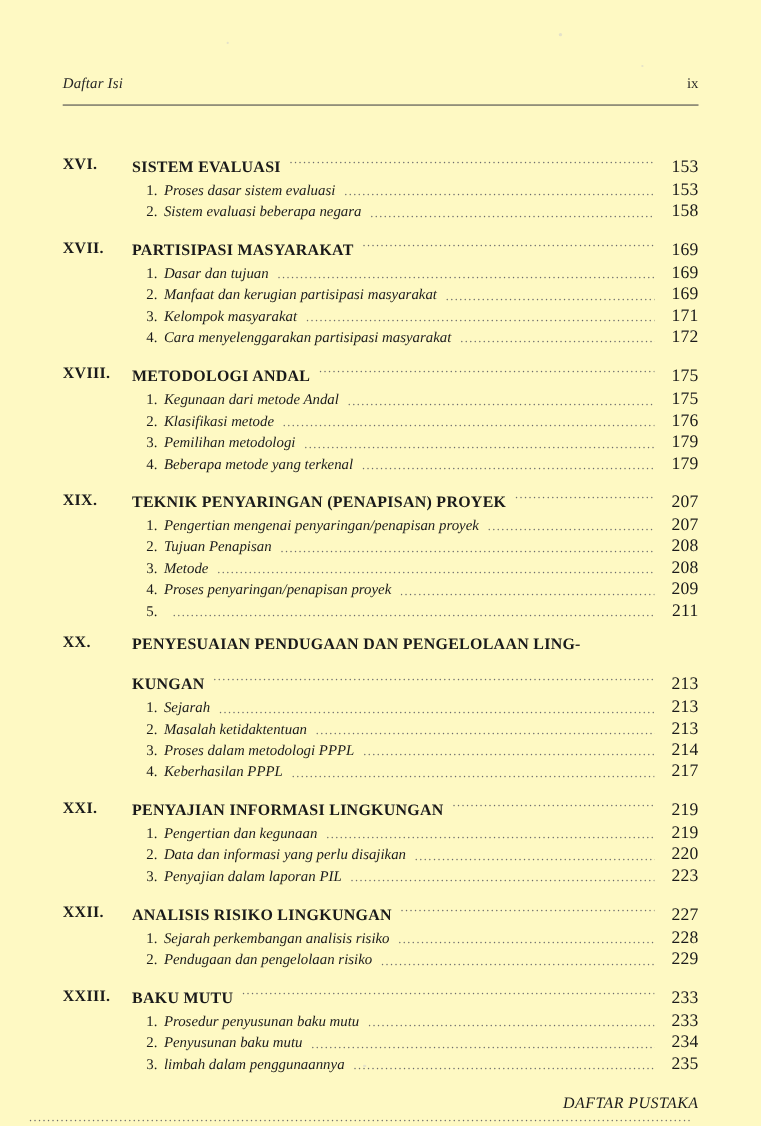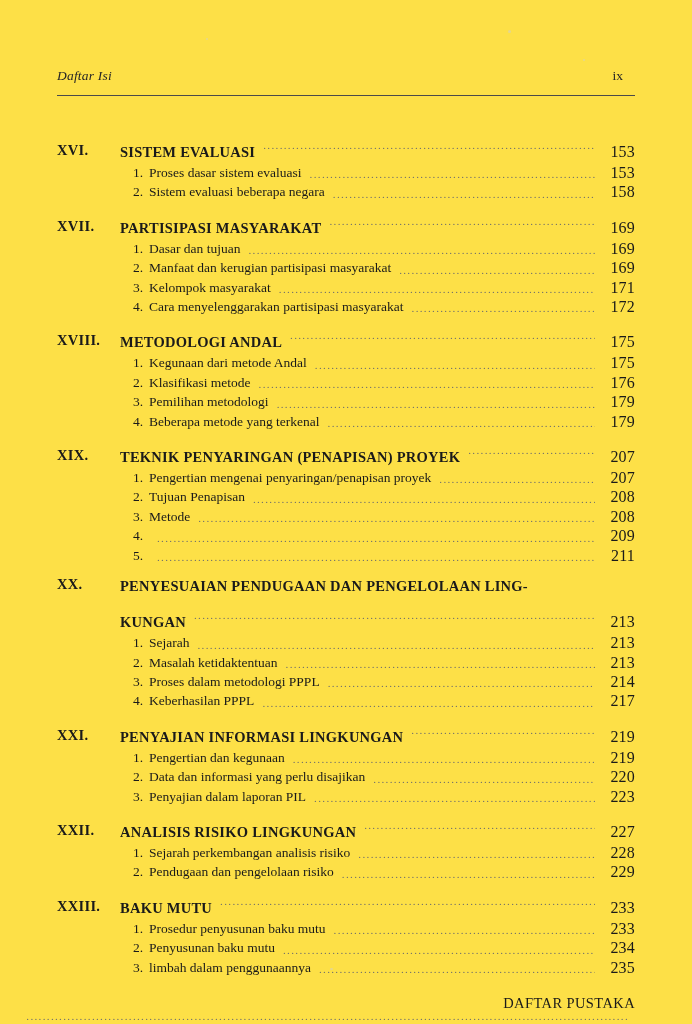--- a/index.html
+++ b/index.html
@@ -9,21 +9,21 @@
     background: #ffffff;
   }
   body {
     font-family: "Liberation Serif", "DejaVu Serif", serif;
     color: #1a1a1a;
   }
   #page {
     position: relative;
     width: 692px;
     height: 1024px;
-    background: #fde047;
+    background: #fef9c3;
     overflow: hidden;
   }
 
   
   .running-head {
     position: absolute;
     left: 57px;
     right: 57px;
     top: 68px;
     height: 26px;
@@ -32,21 +32,21 @@
     position: absolute;
     left: 0;
     top: 0;
     font-style: italic;
     font-size: 13.5px;
     letter-spacing: 0.2px;
     color: #262626;
   }
   .running-head-folio {
     position: absolute;
-    right: 12px;
+    right: 0;
     top: 0;
     font-size: 13.5px;
     color: #262626;
   }
   .head-rule {
     position: absolute;
     left: 57px;
     right: 57px;
     top: 95px;
     height: 1px;
@@ -119,21 +119,21 @@
     font-size: 13.5px;
     line-height: 19.4px;
   }
   .item-body { margin-left: 16px; }
   .item-line {
     display: flex;
     align-items: flex-end;
     font-size: 13.5px;
     line-height: 19.4px;
   }
-  .item-text { white-space: nowrap; }
+  .item-text { white-space: nowrap; font-style: italic; }
 
   
   .item-just {
     font-size: 13.5px;
     line-height: 19.4px;
     text-align: justify;
     text-align-last: justify;
     width: 486px;
   }
 
@@ -372,20 +372,21 @@
               <span class="item-text">Metode</span>
               <span class="leader">...................................................................................................................................................</span>
               <span class="folio">208</span>
             </div>
           </div>
         </div>
         <div class="item-row">
           <span class="item-num">4.</span>
           <div class="item-body">
             <div class="item-line">
+              <span class="item-text">Proses penyaringan/penapisan proyek</span>
               <span class="leader">...................................................................................................................................................</span>
               <span class="folio">209</span>
             </div>
           </div>
         </div>
         <div class="item-row">
           <span class="item-num">5.</span>
           <div class="item-body">
             <div class="item-line">
               <span class="leader">...................................................................................................................................................</span>

